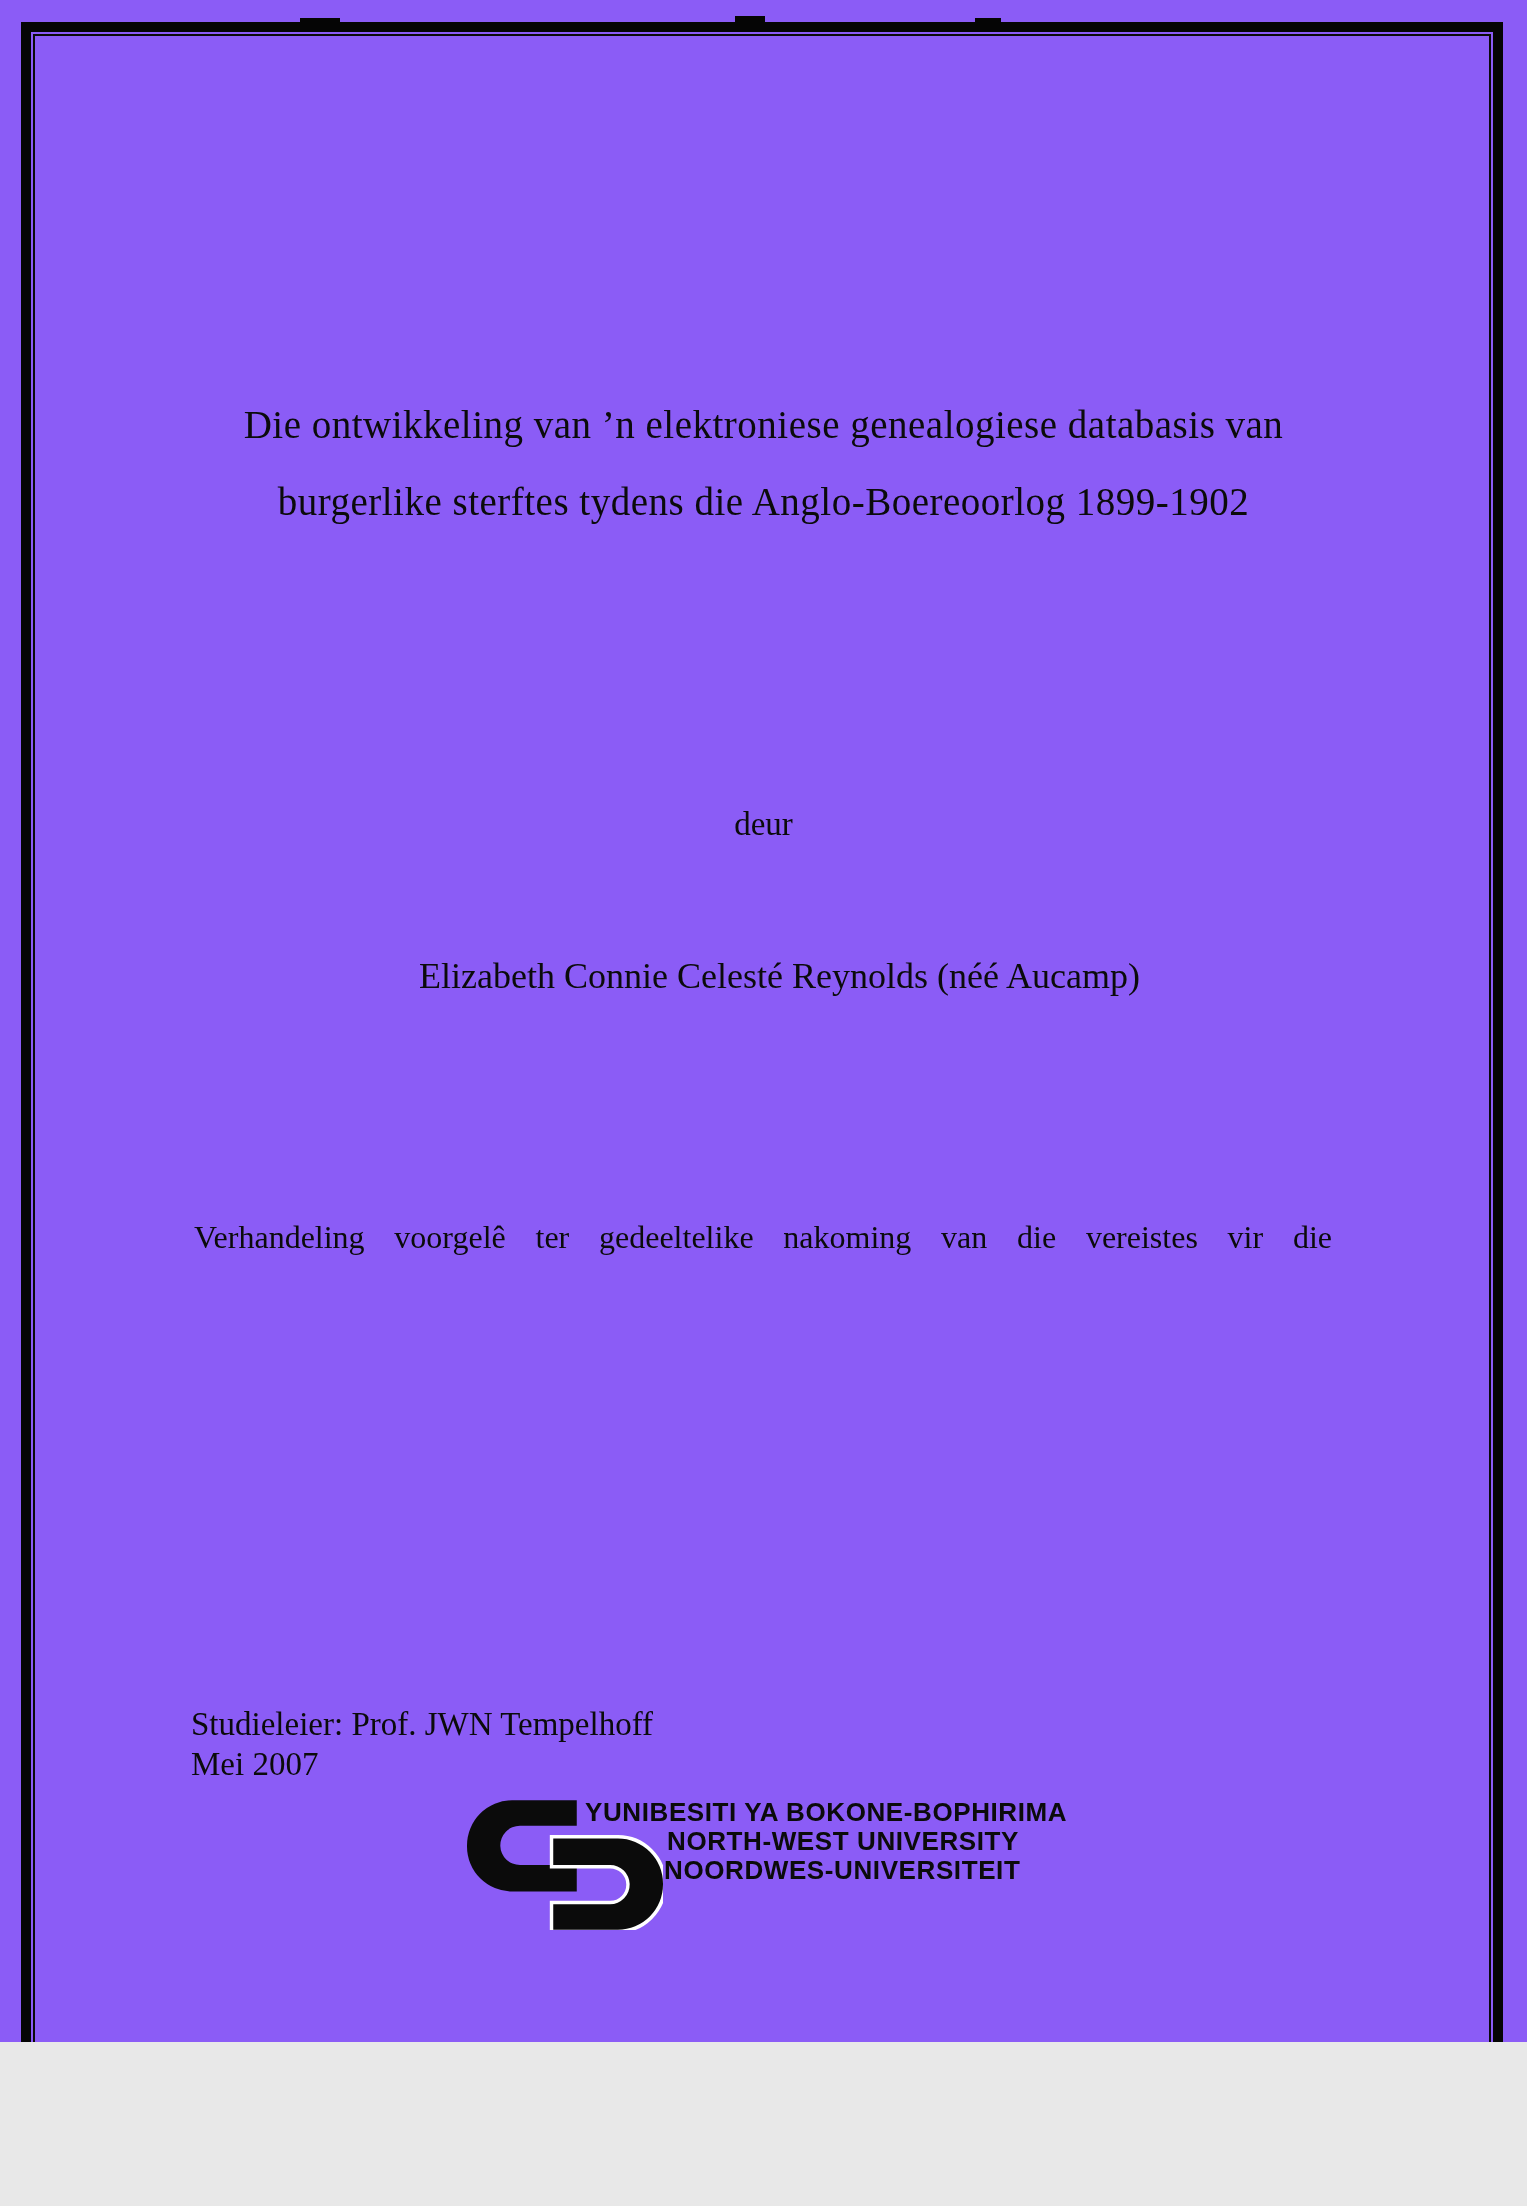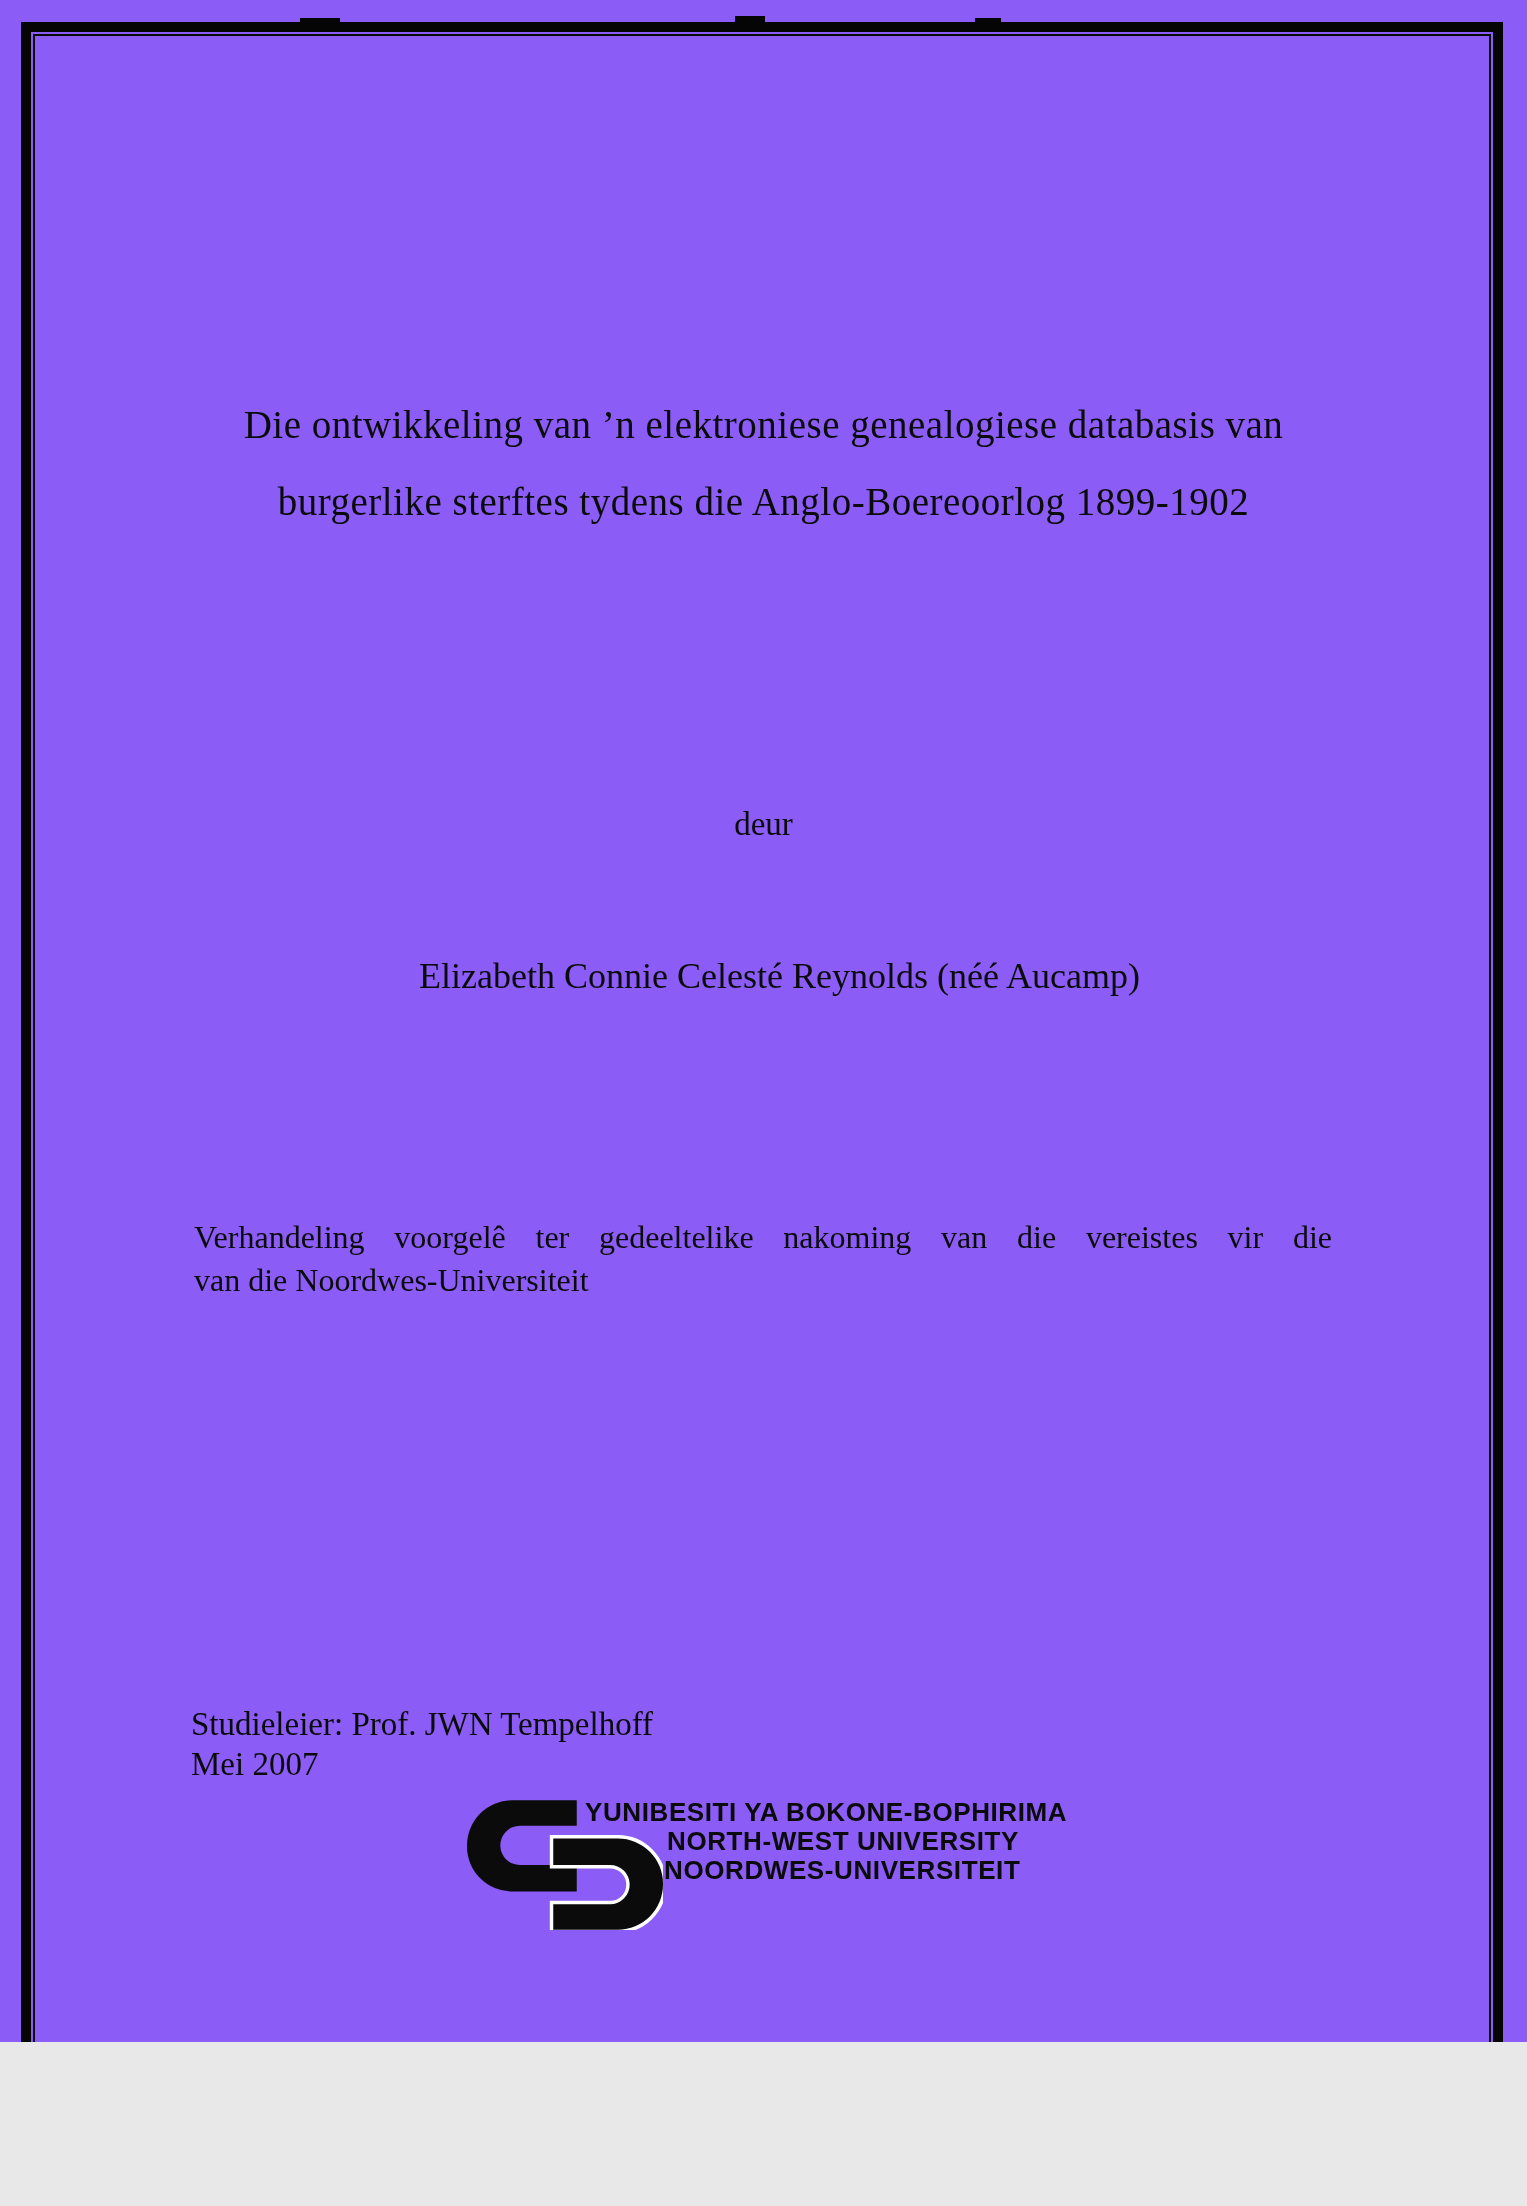--- a/index.html
+++ b/index.html
@@ -110,21 +110,20 @@
     <div>Die ontwikkeling van ’n elektroniese genealogiese databasis van</div>
     <div>burgerlike sterftes tydens die Anglo-Boereoorlog 1899-1902</div>
   </div>
 
   <div class="byline">deur</div>
 
   <div class="author">Elizabeth Connie Celesté Reynolds (néé Aucamp)</div>
 
   <div class="statement">
     <div class="justified">Verhandeling voorgelê ter gedeeltelike nakoming van die vereistes vir die</div>
-    <div>van die Noordwes-Universiteit</div>
   </div>
 
   <div class="supervisor-block">
     <div>Studieleier: Prof. JWN Tempelhoff</div>
     <div>Mei 2007</div>
   </div>
 
   <div class="logo">
     <svg class="logo-mark" width="196" height="130" viewBox="0 0 200 132" aria-hidden="true">
 

